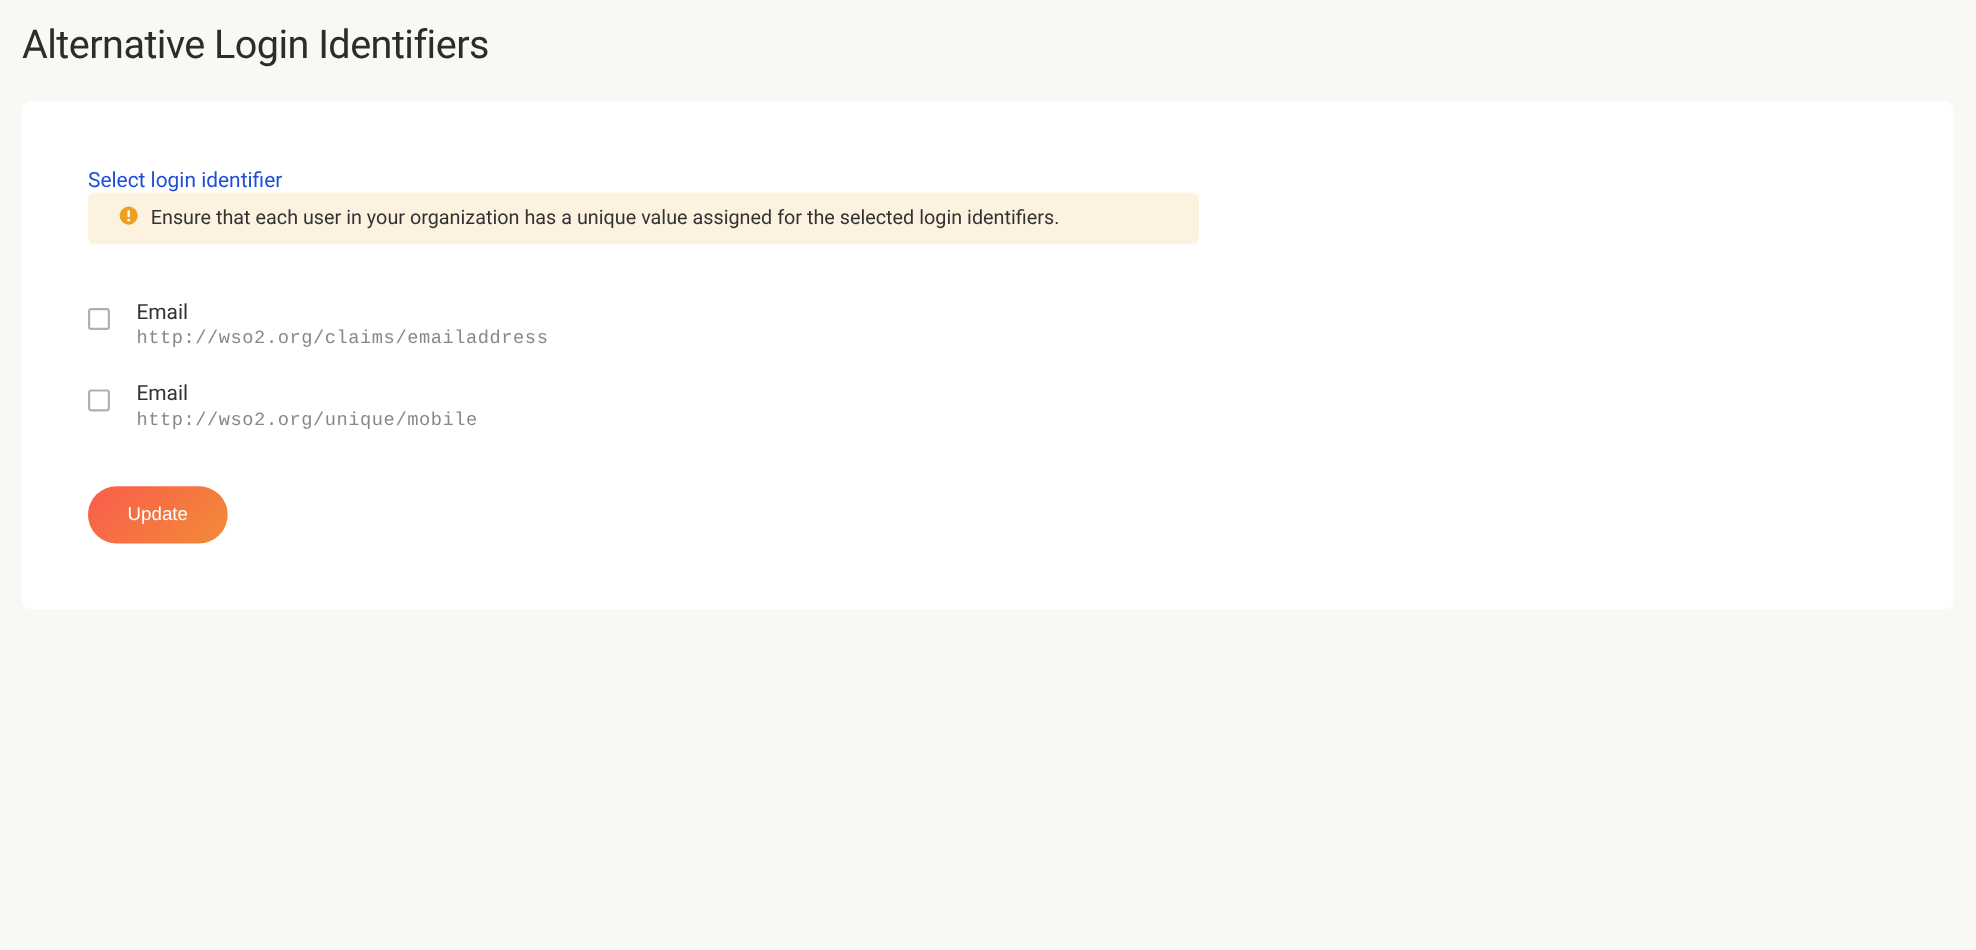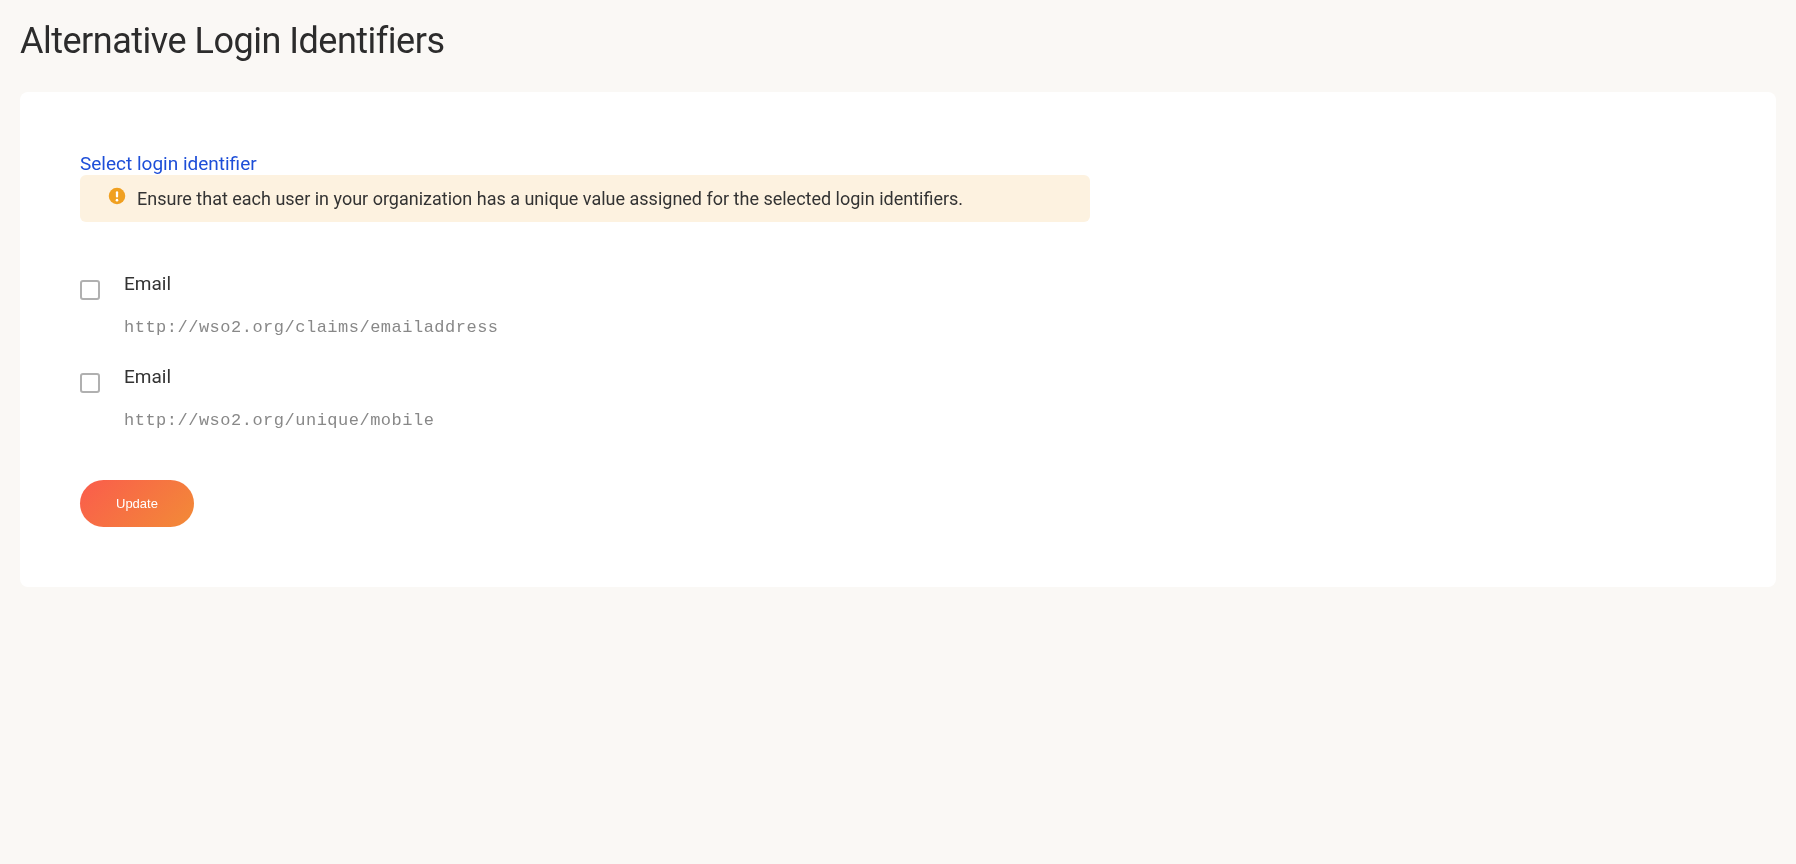--- a/index.html
+++ b/index.html
@@ -96,29 +96,28 @@
     }
     .checkbox-label {
       font-size: 19px;
       color: #333;
     }
     .checkbox-sublabel {
       font-family: "Courier New", Courier, monospace;
       font-size: 17px;
       color: #888;
       letter-spacing: 0.5px;
-      margin-top: 19px;
     }
     .update-button {
       background: linear-gradient(135deg, #fa5c4c 0%, #f28b37 100%);
       color: #ffffff;
       border: none;
       border-radius: 30px;
       padding: 16px 36px;
-      font-size: 13px;
+      font-size: 17px;
       cursor: pointer;
       font-weight: 400;
     }
   </style>
 </head>
 <body>
 
 <div class="page-header">
   <h1 class="page-title">Alternative Login Identifiers</h1>
 </div>

